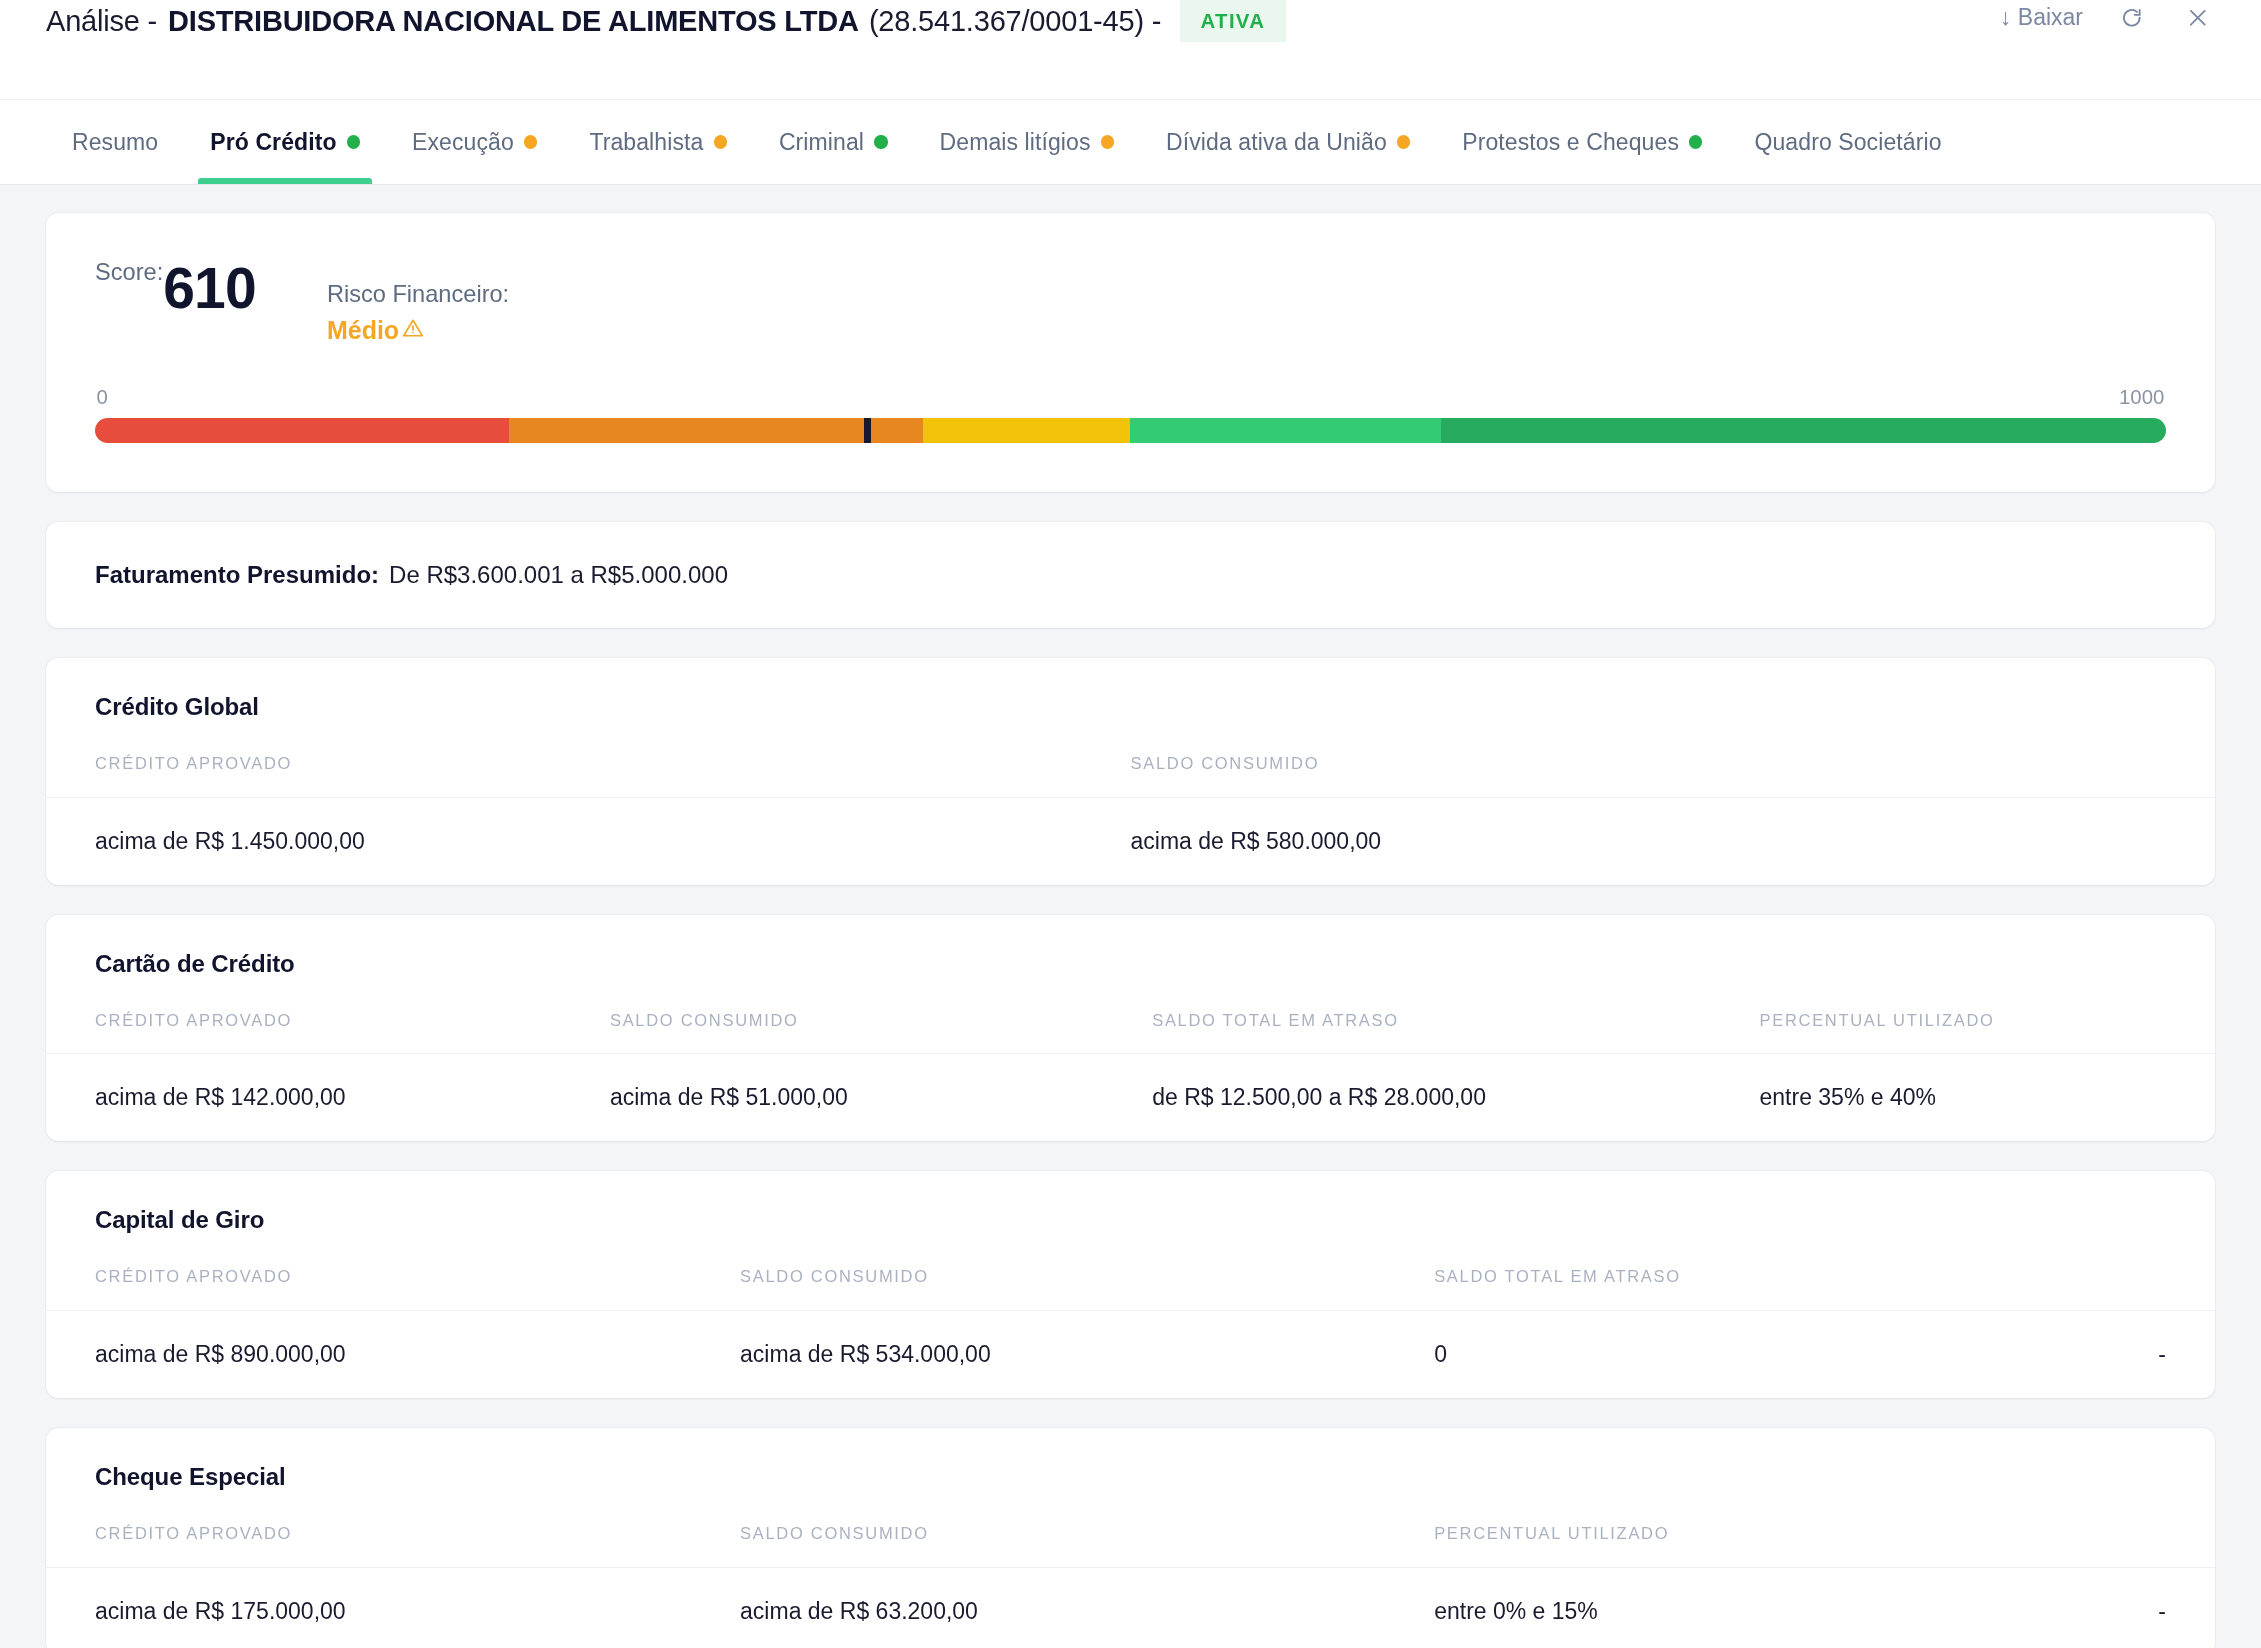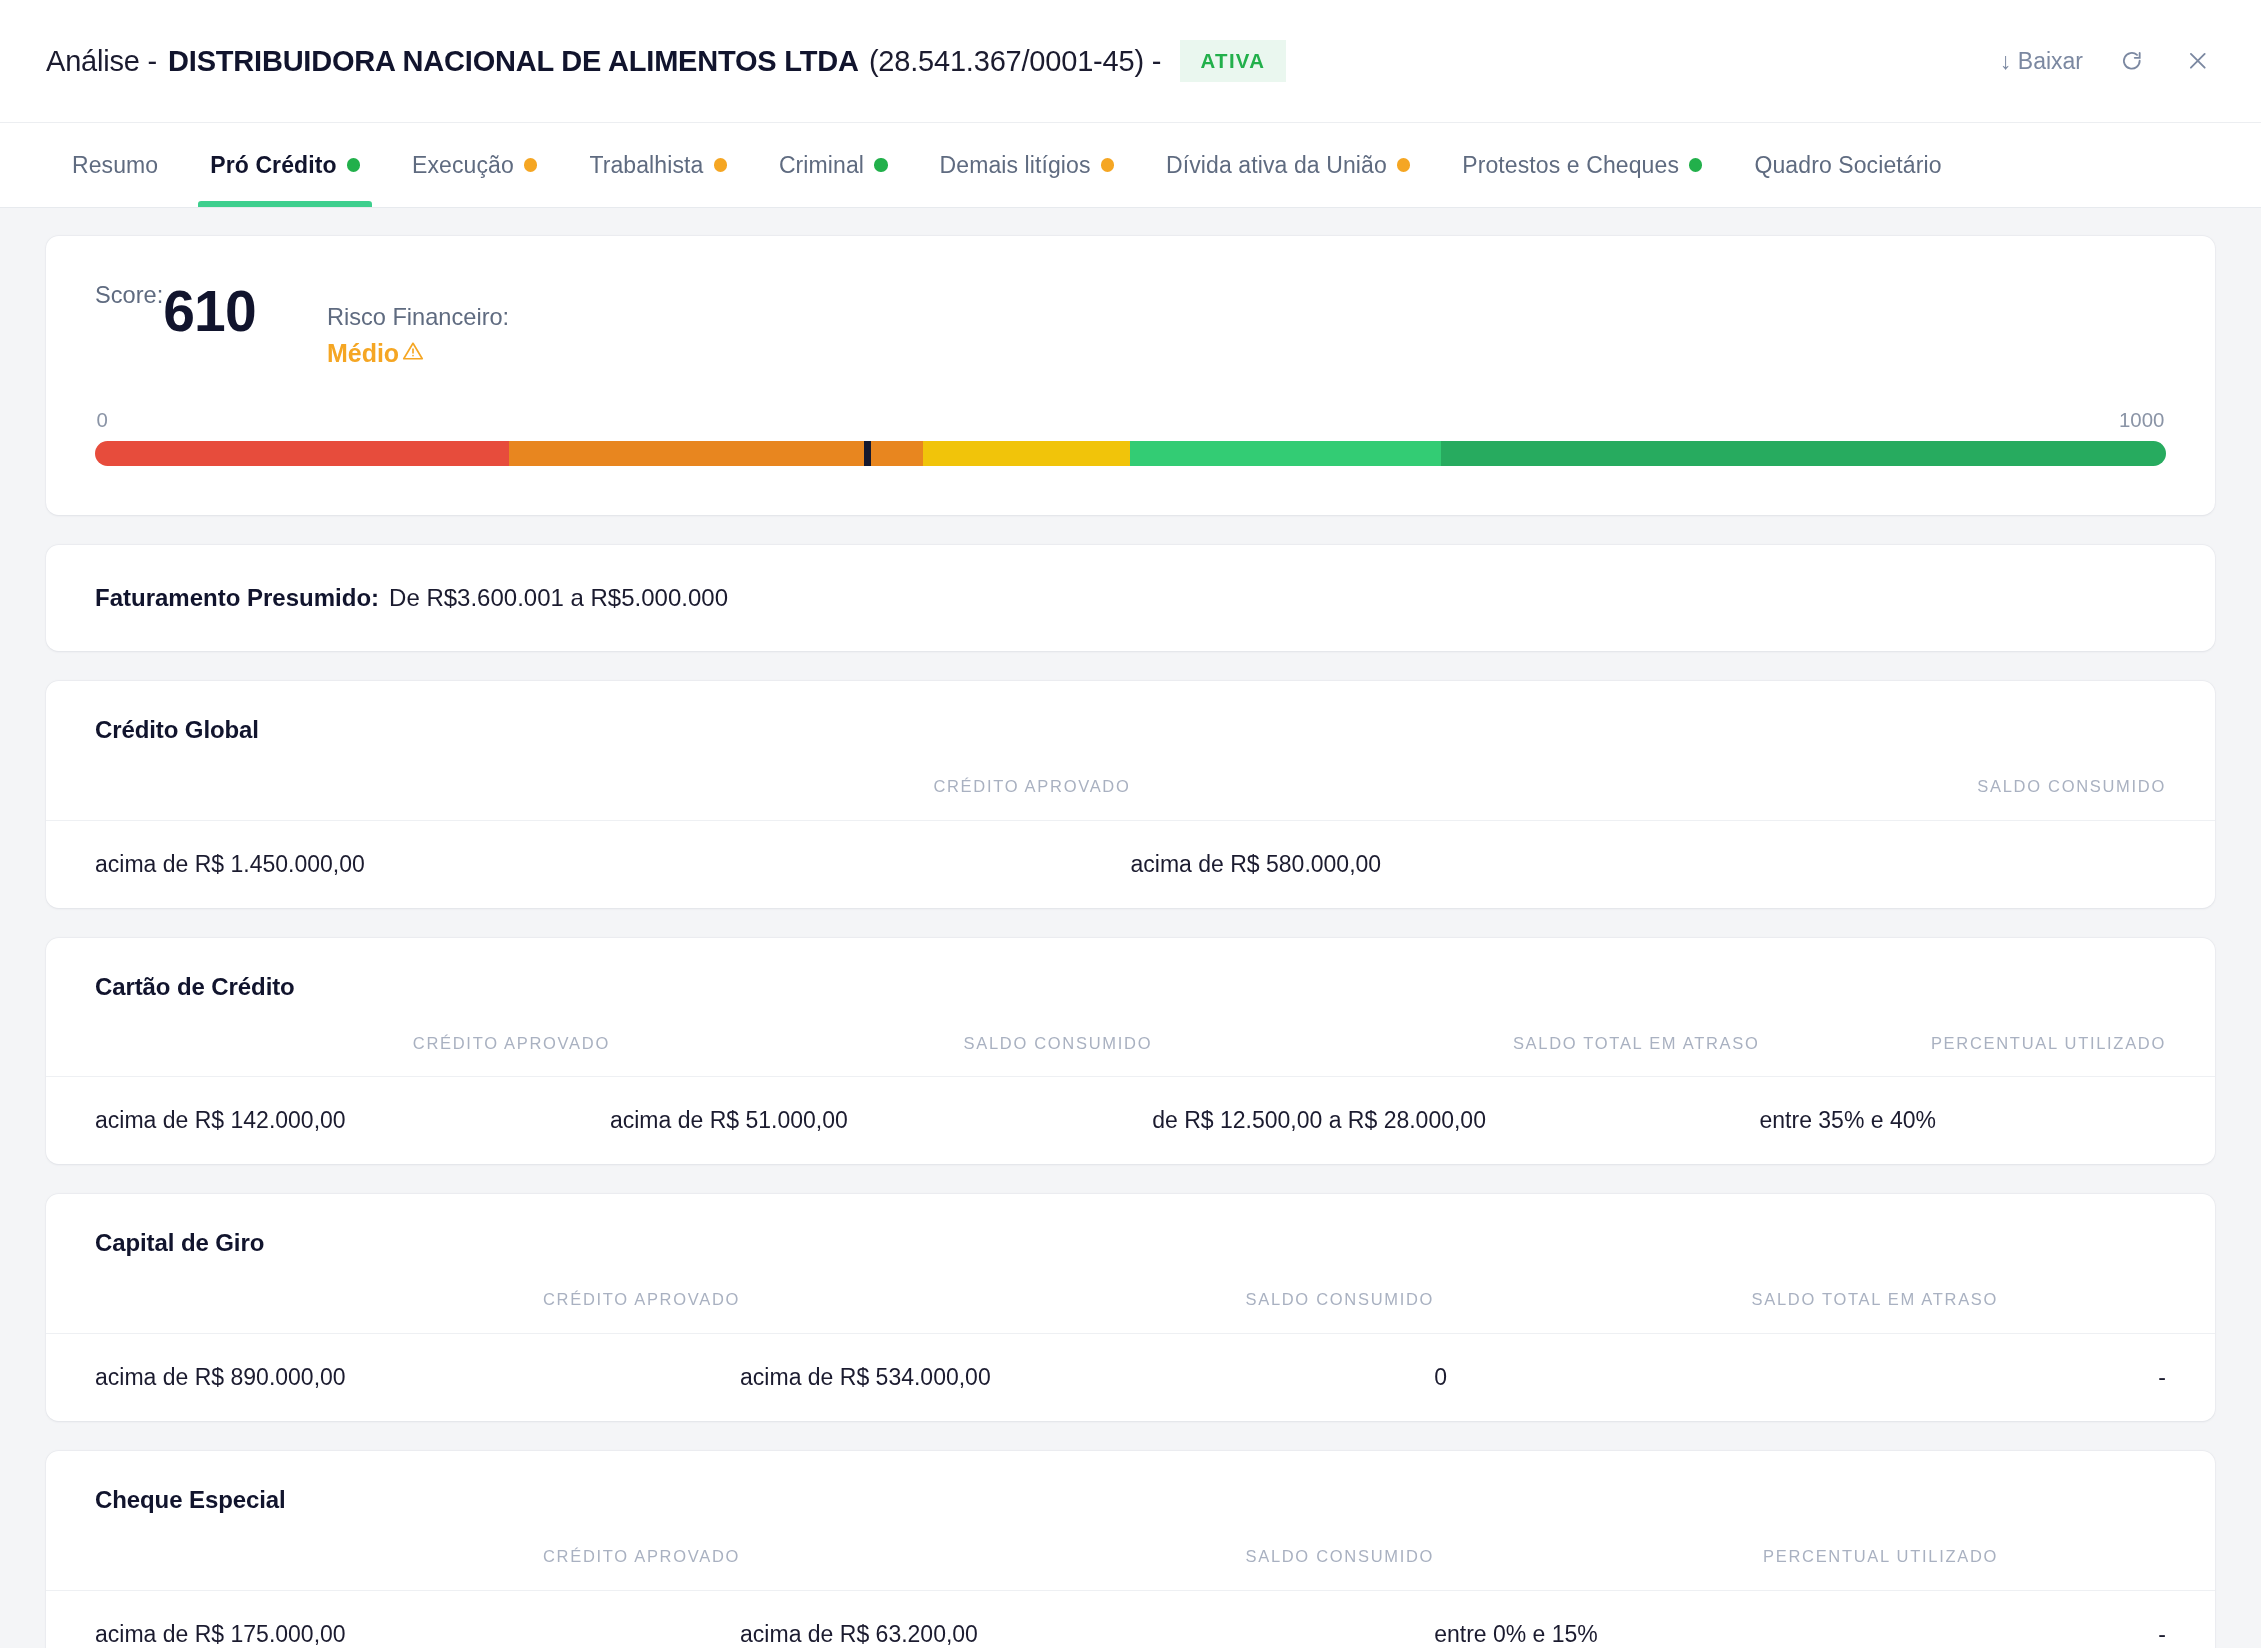--- a/index.html
+++ b/index.html
@@ -10,24 +10,24 @@
   }
   body {
     font-family: "Liberation Sans", sans-serif;
     background: #f4f5f7;
     color: #1b1b2f;
     -webkit-font-smoothing: antialiased;
   }
 
   
   .app-header {
-    height: 123px;
+    height: 100px;
     background: #ffffff;
     display: flex;
-    align-items: center;
+    align-items: flex-start;
     padding: 0 46px 0 46px;
     border-bottom: 0.8px solid #eceef1;
   }
   .title-wrap {
     display: flex;
     align-items: center;
     flex: 1;
     gap: 0;
     font-size: 29px;
     letter-spacing: -0.2px;
@@ -171,21 +171,21 @@
   .fat-value { font-size: 24px; color: #1b1b2f; margin-left: 10px; }
 
   
   .credit-card { padding: 35px 0 0 0; }
   .credit-title {
     font-size: 24px; font-weight: 700; color: #11142d;
     padding: 0 49px; margin-bottom: 33px; letter-spacing: -0.1px;
   }
   .credit-table { width: 100%; border-collapse: collapse; table-layout: fixed; }
   .credit-table th {
-    text-align: right;
+    text-align: left;
     font-size: 16.5px;
     font-weight: 400;
     letter-spacing: 1.7px;
     color: #a9b1c1;
     padding: 0 0 23.6px 0;
     border-bottom: 0.8px solid #eef0f3;
   }
   .credit-table td {
     font-size: 23px;
     color: #1b1b2f;

